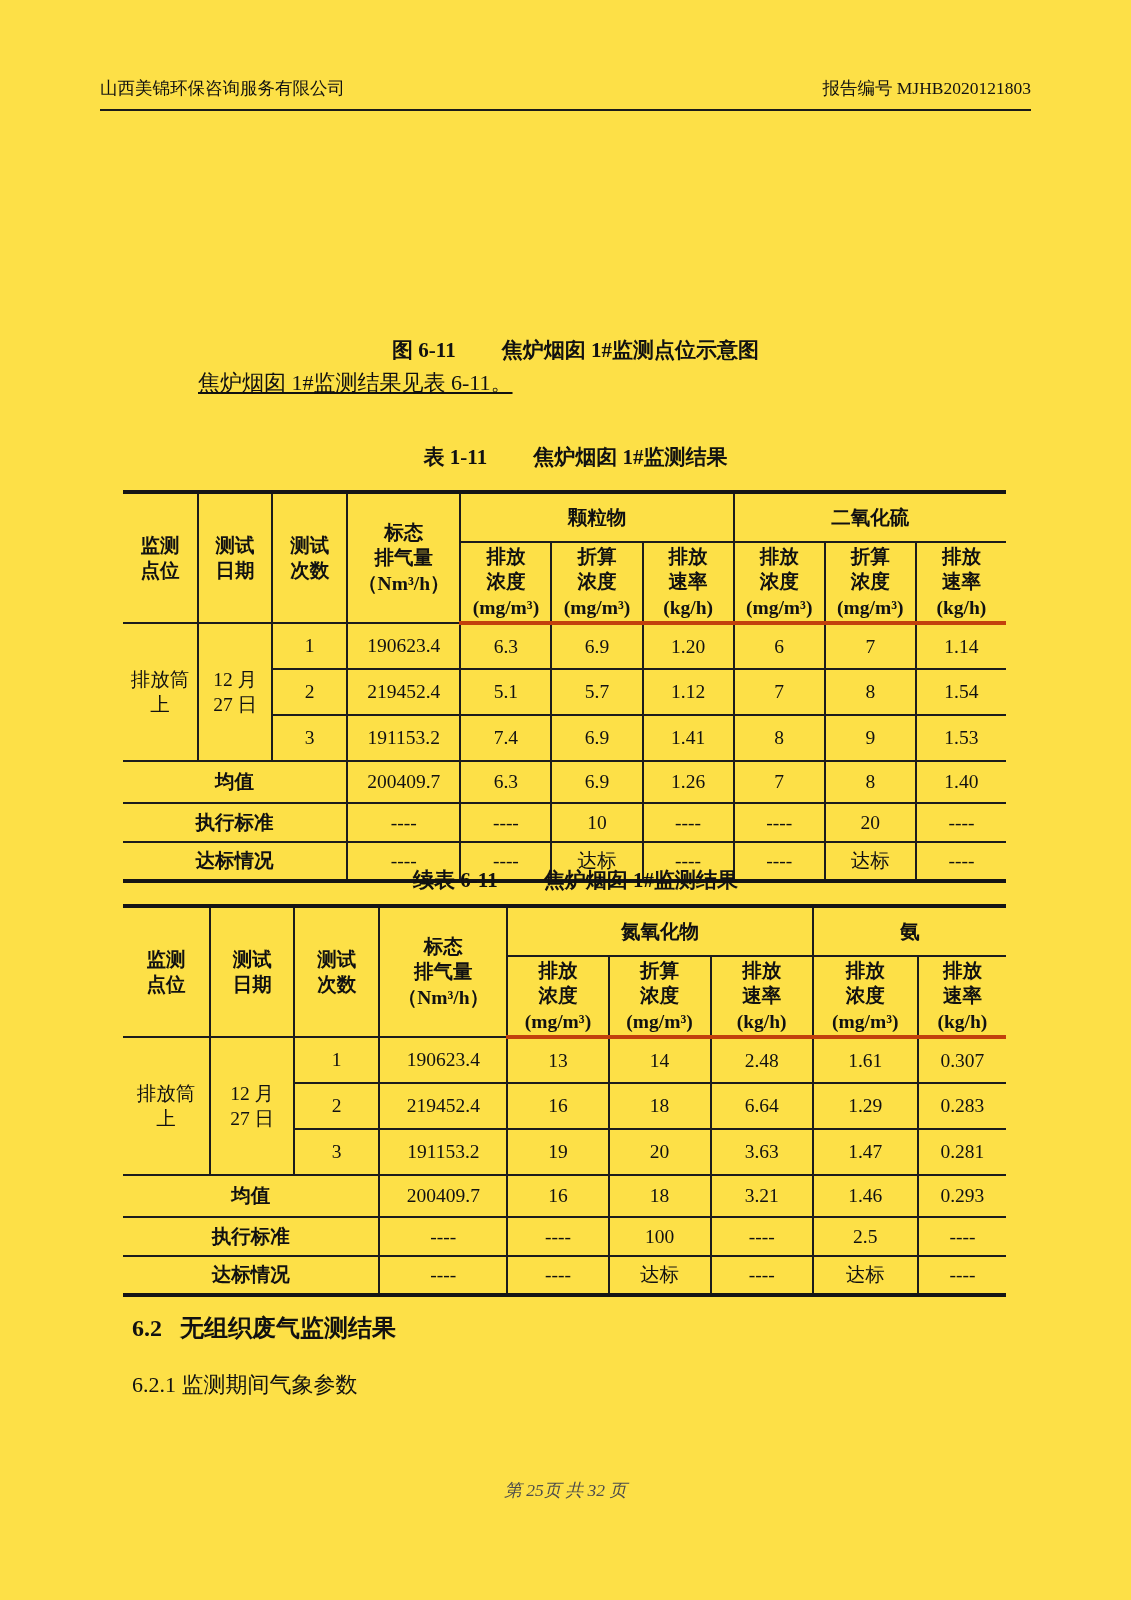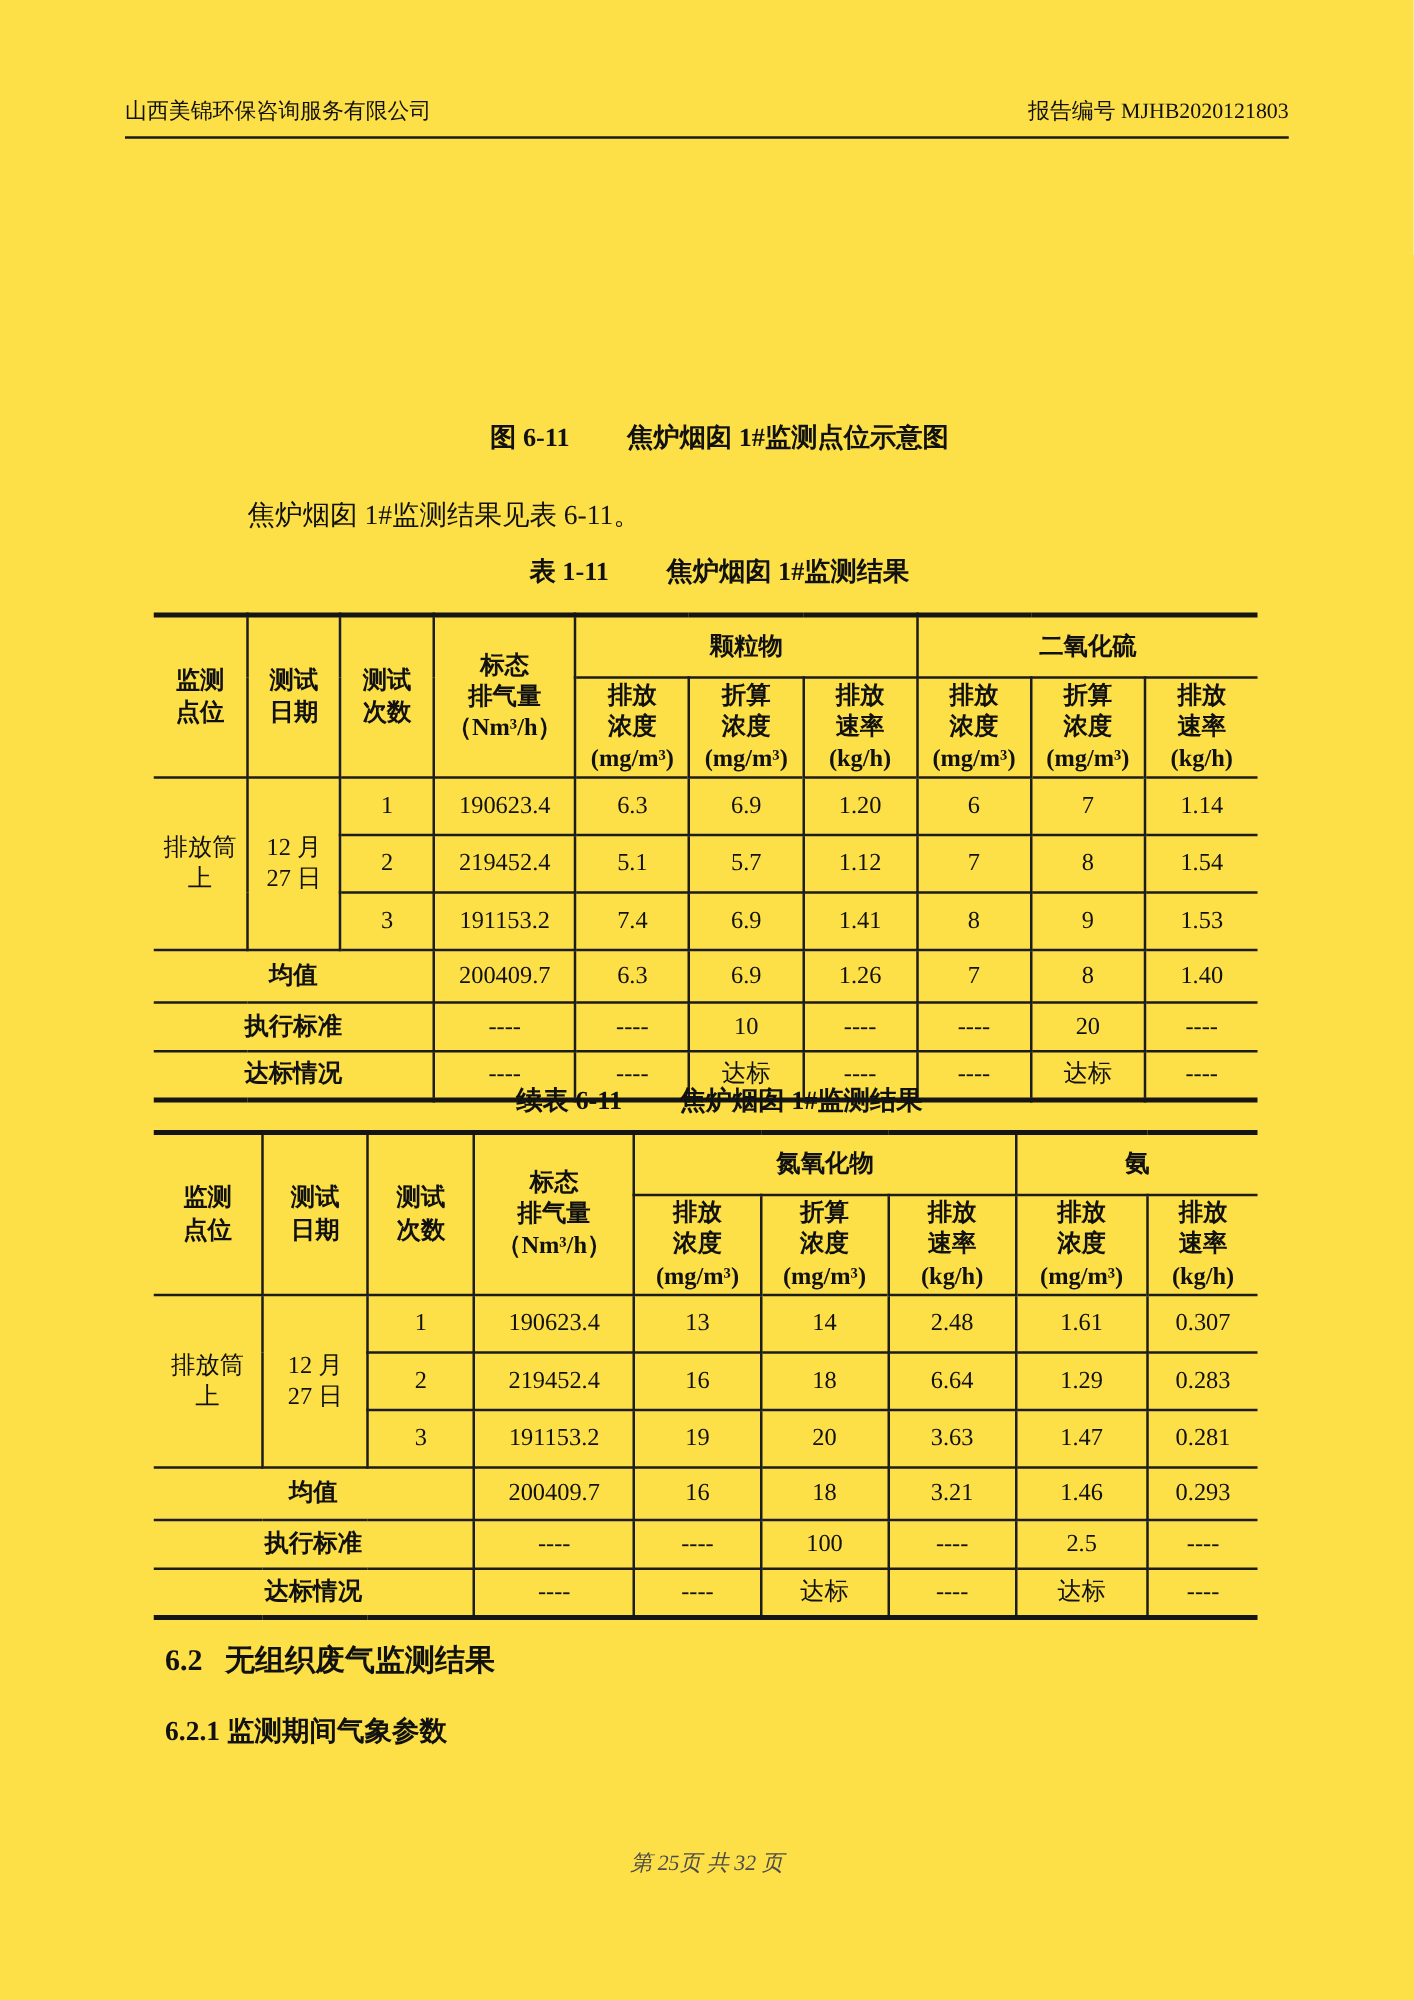--- a/index.html
+++ b/index.html
@@ -20,21 +20,21 @@
     font-size:17.5px;
   }
   
   .fig-caption,.tbl-caption{
     position:absolute;left:0;width:100%;
     text-align:center;font-weight:bold;font-size:21px;
   }
   .fig-caption{top:336px;}
   .cap-label{margin-right:46px;margin-left:20px;}
   .body-para{position:absolute;font-size:22px;}
-  .para-1{top:397px;left:198px;}
+  .para-1{top:368px;left:198px;text-decoration:underline;}
   .tbl1-caption{top:443px;}
   .tbl2-caption{top:866px;}
   
   table.mtable{
     position:absolute;left:123px;width:883px;
     border-collapse:collapse;table-layout:fixed;
     border-top:4px solid #151515;border-bottom:4px solid #151515;
     font-size:19.5px;
   }
   .t1{top:490px;}
@@ -44,32 +44,32 @@
     text-align:center;vertical-align:middle;
     padding:1px 2px;
     white-space:pre-line;
     line-height:1.3;
     font-weight:normal;
     overflow:hidden;
   }
   .mtable th{font-weight:bold;}
   .mtable .first{border-left:none;}
   .mtable .last{border-right:none;}
-  .mtable tr.subhead th{border-bottom:1px solid #c2410c;}
+  .mtable tr.subhead th{border-bottom:4px solid #c2410c;}
   .mtable td.rowlabel{font-weight:bold;}
   tr.ghead{height:50px;}
   tr.subhead{height:66px;}
   tr.run{height:46px;}
   tr.mean{height:42px;}
   tr.std{height:39px;}
   tr.comp{height:39px;}
   
   .sec-h2{position:absolute;top:1312px;left:132px;font-size:24px;font-weight:bold;}
   .sec-h2 .num{margin-right:18px;}
-  .sec-h3{position:absolute;top:1370px;left:132px;font-size:22px;font-weight:bold;}
+  .sec-h3{position:absolute;top:1370px;left:132px;font-size:22px;font-weight:normal;}
   .para-2{top:1420px;left:188px;}
   .doc-footer{
     position:absolute;top:1478px;left:0;width:100%;
     text-align:center;font-size:17.5px;color:#4c4c4c;font-style:italic;
   }
 </style>
 </head>
 <body>
 
 <div class="page">

